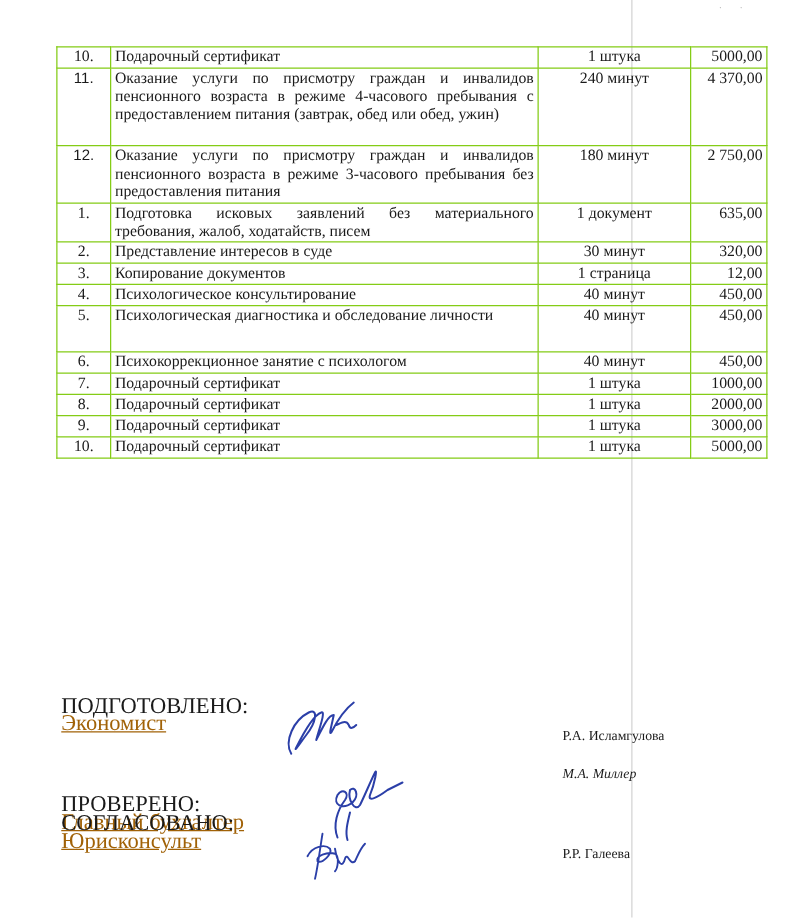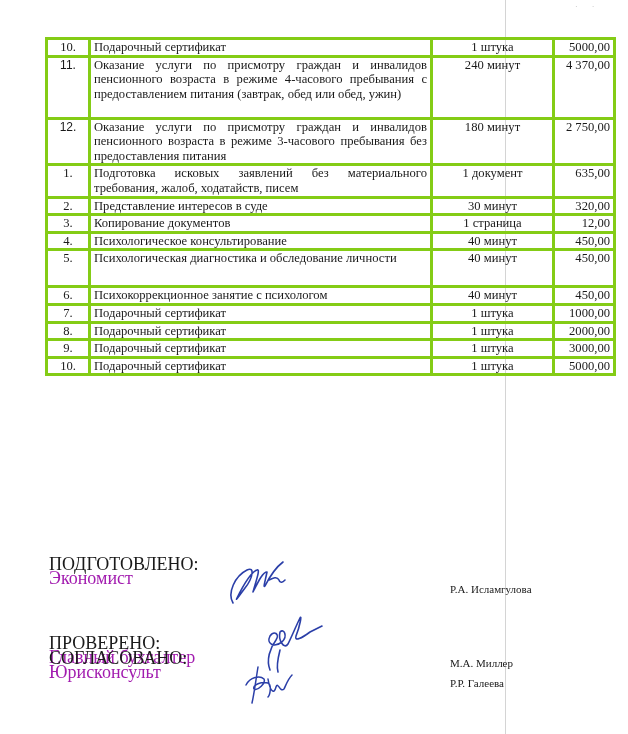--- a/index.html
+++ b/index.html
@@ -35,21 +35,21 @@
       position: absolute;
       left: 45px;
       top: 37px;
       width: 568px;
       border-collapse: collapse;
       table-layout: fixed;
       font-size: 12.6px;
       line-height: 14.6px;
     }
     table.price-table td {
-      border: 3px solid #84cc16;
+      border: 1px solid #84cc16;
       padding: 0 3px;
       vertical-align: top;
     }
     col.c-num { width: 43px; }
     col.c-name { width: 342px; }
     col.c-unit { width: 122px; }
     col.c-price { width: 61px; }
     td.num {
       text-align: center;
       font-family: "Liberation Sans", "DejaVu Sans", sans-serif;
@@ -76,21 +76,21 @@
       padding-left: 100px;
       height: 14px;
     }
     .sign-block {
       position: absolute;
       left: 49px;
       font-size: 18px;
       line-height: 14px;
     }
     .sign-title { color: #1a1a1a; }
-    .sign-role { color: #a21caf; }
+    .sign-role { color: #a16207; text-decoration: underline; }
     .sign-name {
       position: absolute;
       left: 450px;
       font-size: 11px;
     }
     .signature {
       position: absolute;
     }
   </style>
 </head>
@@ -194,21 +194,21 @@
 <div class="sign-block" style="top:557px;">
   <div class="sign-title">ПОДГОТОВЛЕНО:</div>
   <div class="sign-role">Экономист</div>
 </div>
 <div class="sign-name" style="top:583px;">Р.А. Исламгулова</div>
 
 <div class="sign-block" style="top:604px;margin-top:32px;">
   <div class="sign-title">ПРОВЕРЕНО:</div>
   <div class="sign-role">Главный бухгалтер</div>
 </div>
-<div class="sign-name" style="top:657px;">М.А. Миллер</div>
+<div class="sign-name" style="top:613px;font-style:italic;">М.А. Миллер</div>
 
 <div class="sign-block" style="top:651px;">
   <div class="sign-title">СОГЛАСОВАНО:</div>
   <div class="sign-role">Юрисконсульт</div>
 </div>
 <div class="sign-name" style="top:677px;">Р.Р. Галеева</div>
 
 <svg class="signature" style="left:225px; top:558px;" width="70" height="50" viewBox="0 0 70 50">
   <path d="M8 45 C2 35, 10 18, 22 12 C30 8, 28 20, 20 30 C14 38, 10 44, 12 40 C18 28, 26 14, 32 12 C36 10, 30 26, 28 34 C34 22, 38 14, 42 14 C40 24, 38 30, 40 28 C44 20, 50 10, 58 4 M44 22 C48 20, 52 18, 54 22 C55 26, 58 24, 60 22" fill="none" stroke="#2b3fa8" stroke-width="1.6" stroke-linecap="round" stroke-linejoin="round"></path>
 </svg>

